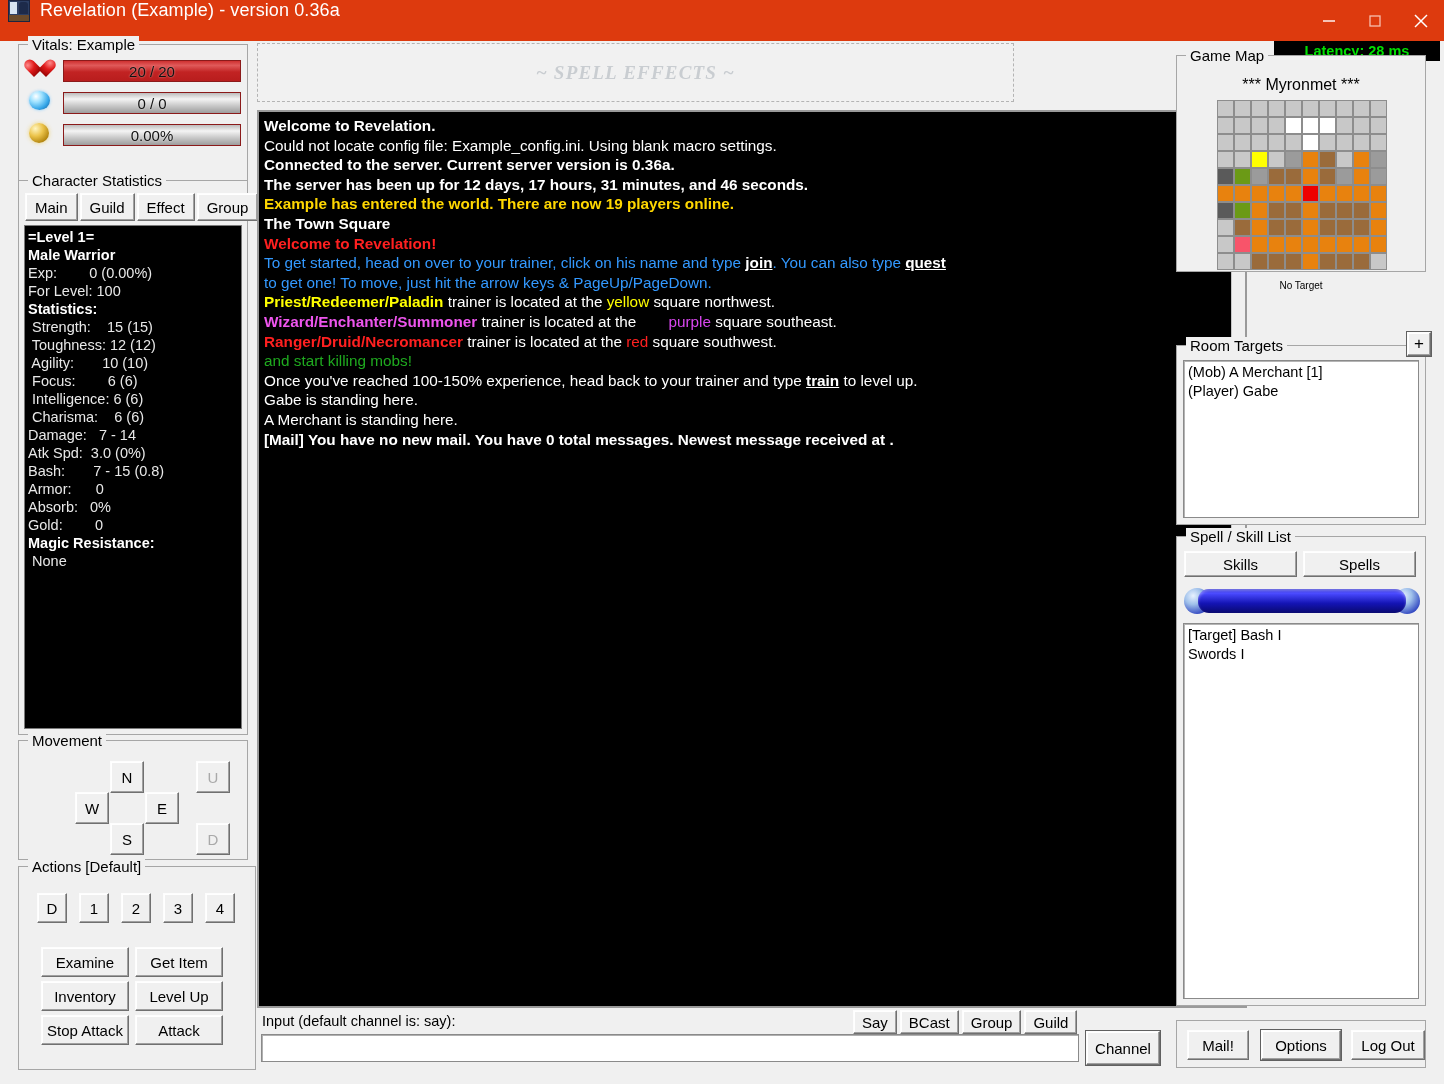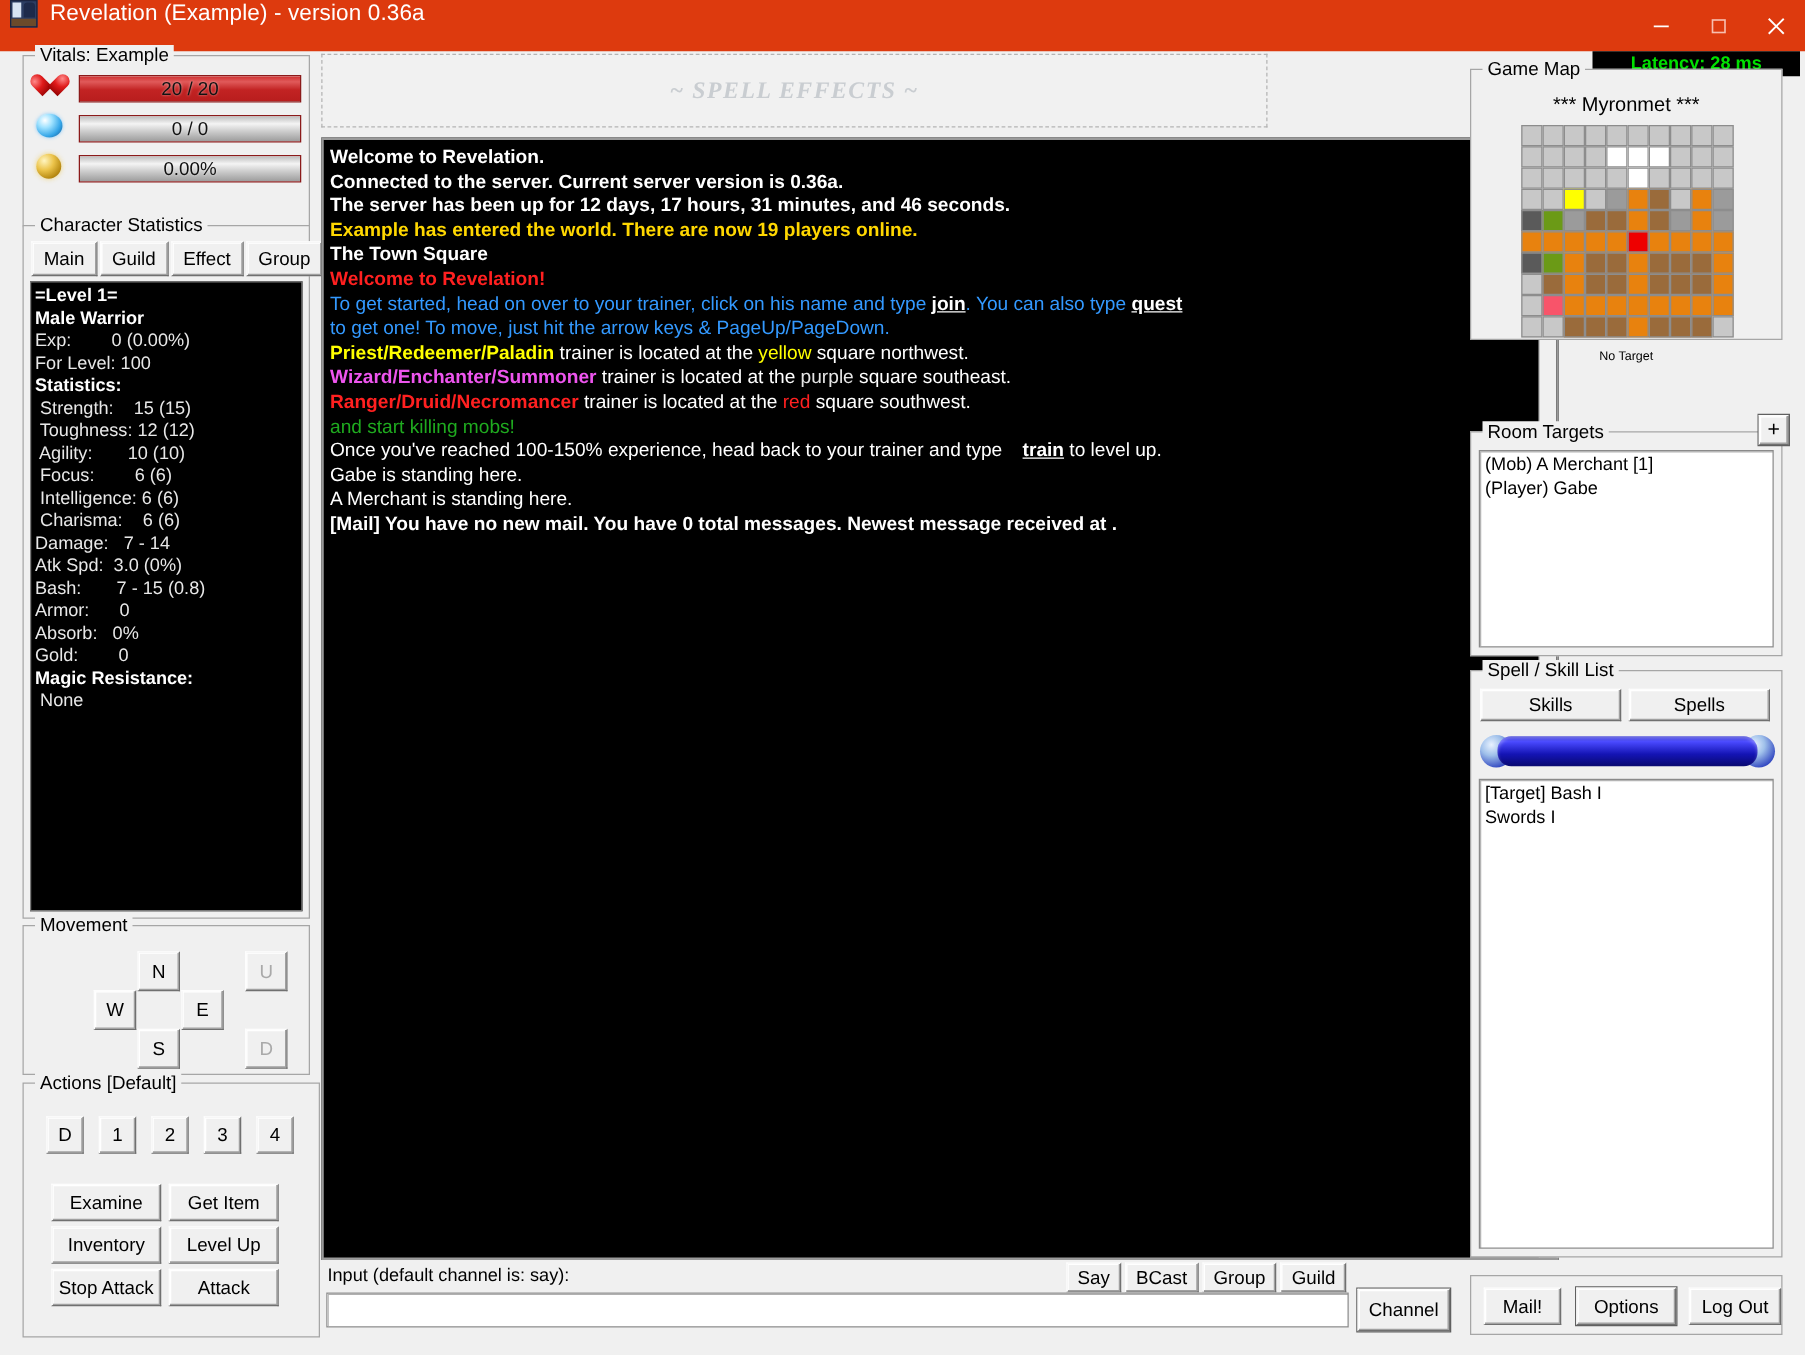--- a/index.html
+++ b/index.html
@@ -355,32 +355,33 @@
   </div>
 </div>
 
 <div id="spell-effects">
   <div id="spell-effects-label">~ SPELL EFFECTS ~</div>
 </div>
 
 <div id="chat-wrap">
   <div id="chat-inner">
       <div class="cl bold"><span style="color: rgb(255, 255, 255);">Welcome to Revelation.</span></div>
+      <div class="cl"><span style="color: rgb(255, 255, 255);">Could not locate config file: Example_config.ini. Using blank macro settings.</span></div>
       <div class="cl bold"><span style="color: rgb(255, 255, 255);">Connected to the server. Current server version is 0.36a.</span></div>
       <div class="cl bold"><span style="color: rgb(255, 255, 255);">The server has been up for 12 days, 17 hours, 31 minutes, and 46 seconds.</span></div>
       <div class="cl bold"><span style="color: rgb(255, 215, 0);">Example has entered the world. There are now 19 players online.</span></div>
       <div class="cl bold"><span style="color: rgb(255, 255, 255);">The Town Square</span></div>
       <div class="cl bold"><span style="color: rgb(255, 32, 32);"> Welcome to Revelation!</span></div>
       <div class="cl"><span style="color: rgb(51, 153, 255);">To get started, head on over to your trainer, click on his name and type </span><span style="color: rgb(255, 255, 255); font-weight: bold; text-decoration: underline;">join</span><span style="color: rgb(51, 153, 255);">. You can also type </span><span style="color: rgb(255, 255, 255); font-weight: bold; text-decoration: underline;">quest</span></div>
       <div class="cl"><span style="color: rgb(51, 153, 255);">to get one! To move, just hit the arrow keys &amp; PageUp/PageDown.</span></div>
       <div class="cl"><span style="color: rgb(255, 255, 0); font-weight: bold;">Priest/Redeemer/Paladin</span><span style="color: rgb(255, 255, 255);"> trainer is located at the </span><span style="color: rgb(255, 255, 0);">yellow</span><span style="color: rgb(255, 255, 255);"> square northwest.</span></div>
-      <div class="cl"><span style="color: rgb(238, 85, 238); font-weight: bold;">Wizard/Enchanter/Summoner</span><span style="color: rgb(255, 255, 255);"> trainer is located at the </span><span style="color: #e5e5e5;">purple</span><span style="color: rgb(255, 255, 255);"> square southeast.</span></div>
+      <div class="cl"><span style="color: rgb(238, 85, 238); font-weight: bold;">Wizard/Enchanter/Summoner</span><span style="color: rgb(255, 255, 255);"> trainer is located at the </span><span style="color: #d946ef; margin-left: 28px;">purple</span><span style="color: rgb(255, 255, 255);"> square southeast.</span></div>
       <div class="cl"><span style="color: rgb(255, 32, 32); font-weight: bold;">Ranger/Druid/Necromancer</span><span style="color: rgb(255, 255, 255);"> trainer is located at the </span><span style="color: rgb(255, 32, 32);">red</span><span style="color: rgb(255, 255, 255);"> square southwest.</span></div>
       <div class="cl"><span style="color: rgb(31, 170, 31);">and start killing mobs!</span></div>
-      <div class="cl"><span style="color: rgb(255, 255, 255);">Once you've reached 100-150% experience, head back to your trainer and type </span><span style="color: rgb(255, 255, 255); font-weight: bold; text-decoration: underline; margin-left: 12px;">train</span><span style="color: rgb(255, 255, 255);"> to level up.</span></div>
+      <div class="cl"><span style="color: rgb(255, 255, 255);">Once you've reached 100-150% experience, head back to your trainer and type </span><span style="color: rgb(255, 255, 255); font-weight: bold; text-decoration: underline;">train</span><span style="color: rgb(255, 255, 255);"> to level up.</span></div>
       <div class="cl"><span style="color: rgb(255, 255, 255);"> Gabe is standing here.</span></div>
       <div class="cl"><span style="color: rgb(255, 255, 255);"> A Merchant is standing here.</span></div>
       <div class="cl bold"><span style="color: rgb(255, 255, 255);">[Mail] You have no new mail. You have 0 total messages. Newest message received at .</span></div>
     </div>
   <div id="chat-scroll"></div>
 </div>
 
 <div id="input-label">Input (default channel is: say):</div>
 <div id="chan-btns">
   <div class="btn">Say</div>

